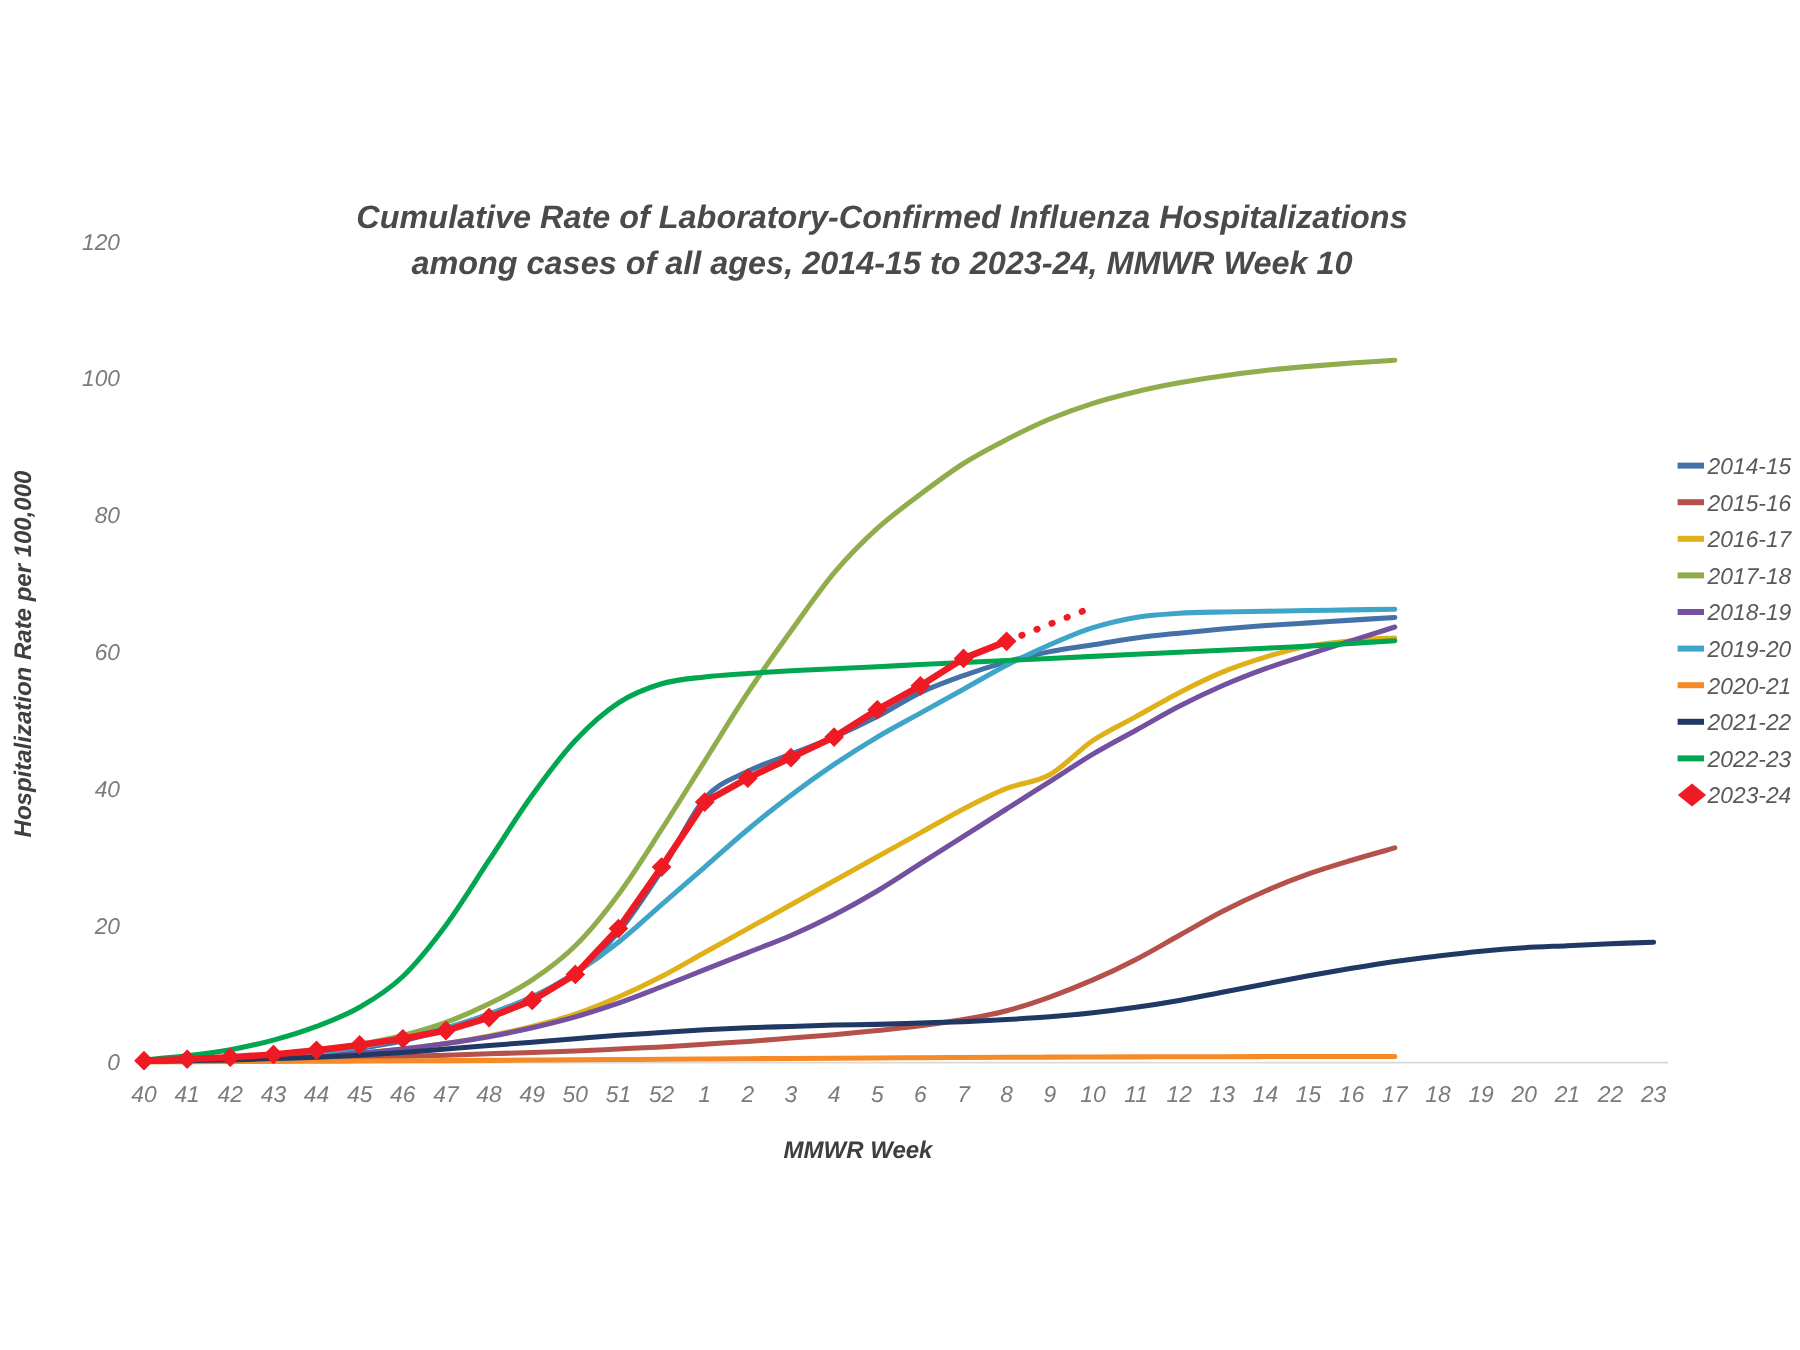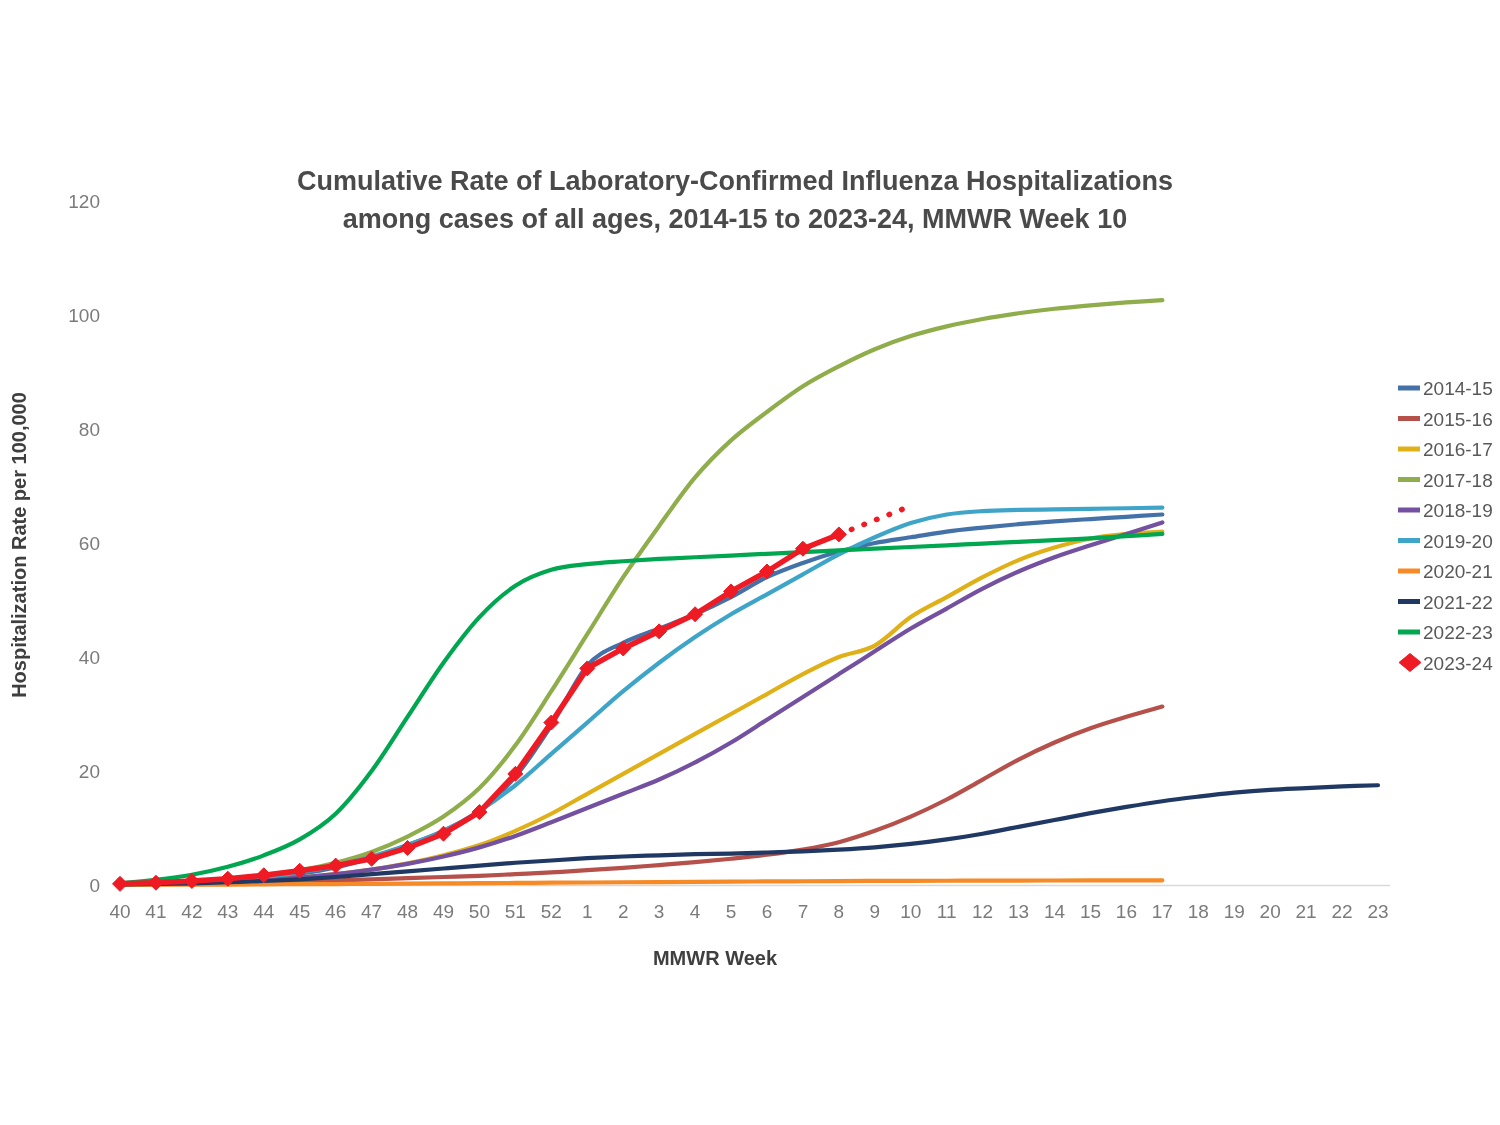--- a/index.html
+++ b/index.html
@@ -3,21 +3,21 @@
 <meta charset="utf-8">
 <style>
   html,body{margin:0;padding:0;}
   body{
     width:1500px;height:1125px;
     background:#ffffff;
     font-family:"Liberation Sans", sans-serif;
     color:#595959;
     overflow:hidden;
   }
-  #chart-root{position:relative;width:1415px;height:1125px;}
+  #chart-root{position:relative;width:1415px;height:1125px;font-style:italic;}
   svg#flu-chart{display:block;width:1500px;height:1125px;}
 
   .chart-title{
     font-family:"Liberation Sans", sans-serif;
     font-weight:bold;
     font-size:27px;
     fill:#4a4a4a;
   }
   .axis-title{
     font-family:"Liberation Sans", sans-serif;

